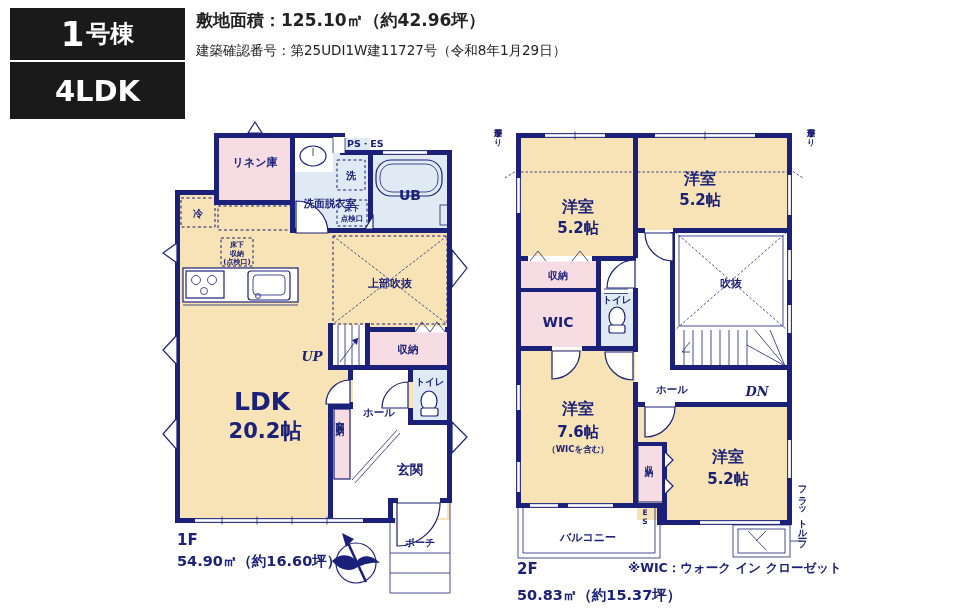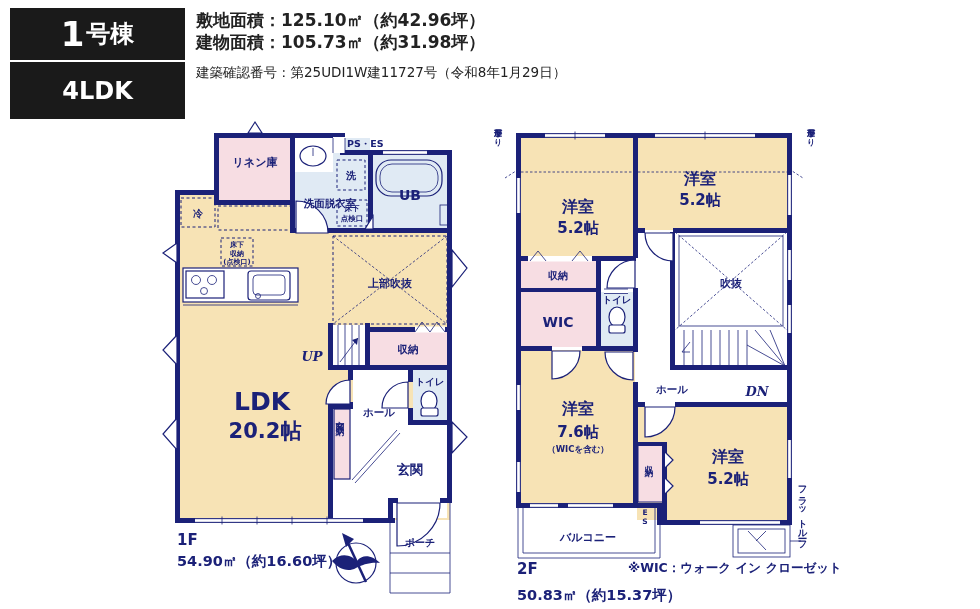--- a/index.html
+++ b/index.html
@@ -12,21 +12,21 @@
     position:absolute; left:10px; top:8px; width:175px; height:111px;
     background:#1a1a1a; color:#fff; display:flex; flex-direction:column;
   }
   .unit-top {
     height:52px; border-bottom:2px solid #fff; display:flex;
     align-items:center; justify-content:center; font-weight:bold; font-size:24px;
   }
   .unit-num { font-size:34px; margin-right:2px; line-height:1; }
   .unit-bottom {
     flex:1; display:flex; align-items:center; justify-content:center;
-    font-weight:bold; font-size:24px;
+    font-weight:bold; font-size:29px;
   }
   .header-texts { position:absolute; left:196px; top:9px; color:#222; }
   .h-area { font-size:17px; font-weight:bold; line-height:22px; }
   .h-confirm { font-size:13.5px; margin-top:11px; }
   
   svg.plan { position:absolute; overflow:visible; }
   .wall { fill:#1b2178; }
   .tan { fill:#f7e3b5; }
   .pink { fill:#f7dde3; }
   .blue { fill:#e0eaf4; }
@@ -52,21 +52,20 @@
 
   <div class="unit-box">
     <div class="unit-top">
       <span class="unit-num">1</span>
         <span>号棟</span>
     </div>
     <div class="unit-bottom">4LDK</div>
   </div>
   <div class="header-texts">
     <div class="h-area">敷地面積：125.10㎡（約42.96坪）</div>
-    <div class="h-area">建物面積：105.73㎡（約31.98坪）</div>
     <div class="h-confirm">建築確認番号：第25UDI1W建11727号（令和8年1月29日）</div>
   </div>
 
   <svg class="plan" style="left:150px; top:120px;" width="340" height="489" viewBox="150 120 340 489">
 
     <g>
       <rect class="tan" x="177" y="192" width="273" height="328"></rect>
       <rect class="pink" x="217" y="135" width="76" height="68"></rect>
       <rect class="blue" x="293" y="138" width="77" height="93"></rect>
       <rect class="white" x="295" y="138" width="38" height="34"></rect>

